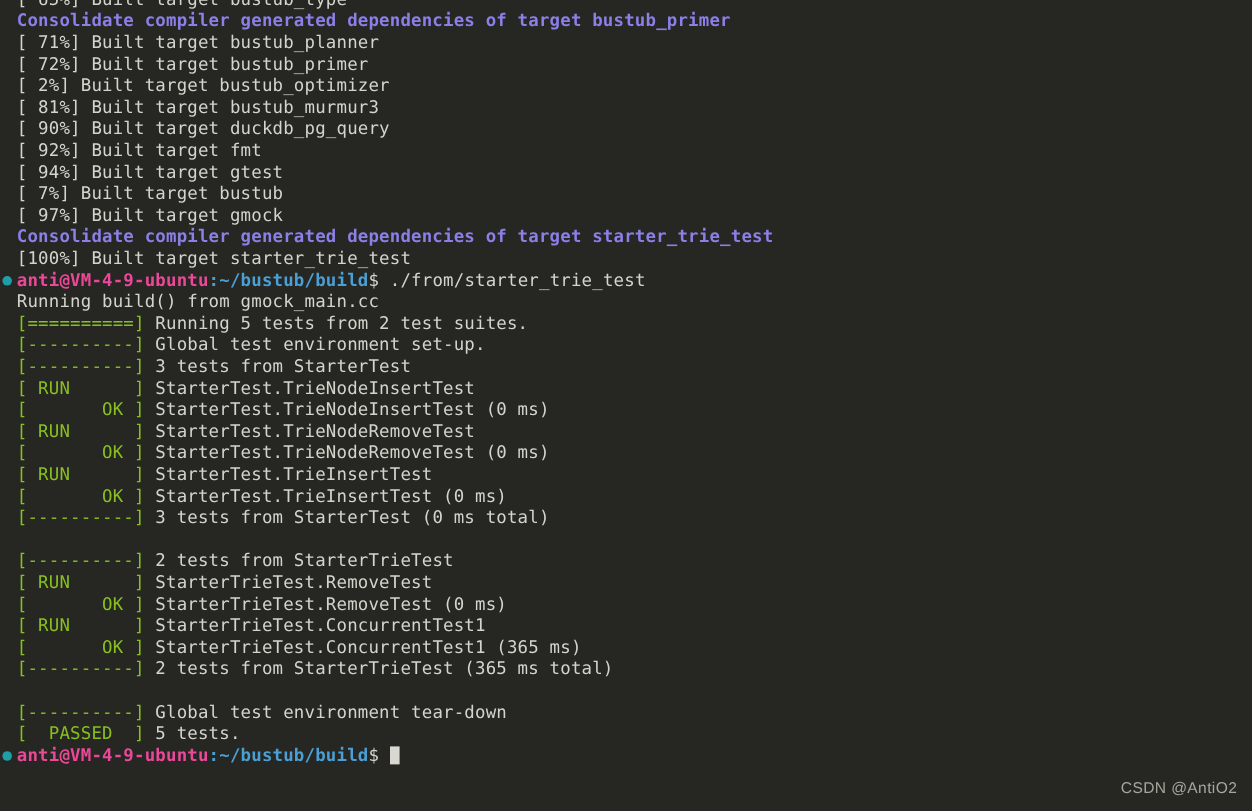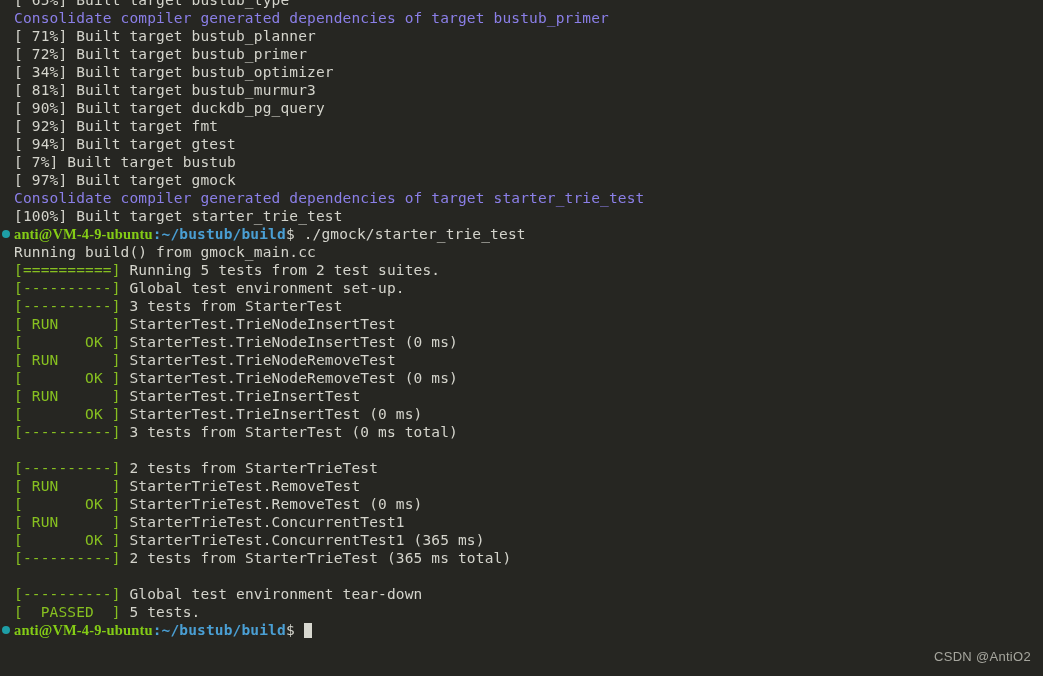--- a/index.html
+++ b/index.html
@@ -37,23 +37,23 @@
     white-space: pre;
     color: #d4d4cc;
     padding-left: 14px;
     position: relative;
   }
 
   .line.blank { color: transparent; }
 
   
   .c-default  { color: #d4d4cc; }
-  .c-purple   { color: #8b7fe8; font-weight: normal; }
+  .c-purple   { color: #8b7fe8; font-weight: bold; }
   .c-green    { color: #87c020; }
-  .c-promptu  { color: #84cc16; font-weight: bold; font-family: Liberation Serif, serif; }
+  .c-promptu  { color: #ec4899; font-weight: bold; }
   .c-promptp  { color: #4a9fd4; font-weight: bold; }
 
   
   .prompt-dot {
     position: absolute;
     left: 2px;
     top: 5px;
     width: 8px;
     height: 8px;
     border-radius: 50%;
@@ -82,30 +82,30 @@
 </style>
 </head>
 <body>
 
 <div id="terminal">
   <div class="screen" id="screen">
       <div class="line"><span class="c-default">[ 65%] Built target bustub_type</span></div>
       <div class="line"><span class="c-purple">Consolidate compiler generated dependencies of target bustub_primer</span></div>
       <div class="line"><span class="c-default">[ 71%] Built target bustub_planner</span></div>
       <div class="line"><span class="c-default">[ 72%] Built target bustub_primer</span></div>
-      <div class="line"><span class="c-default">[ 34%] Built target bustub_optimizer</span></div>
+      <div class="line"><span class="c-default">[ 2%] Built target bustub_optimizer</span></div>
       <div class="line"><span class="c-default">[ 81%] Built target bustub_murmur3</span></div>
       <div class="line"><span class="c-default">[ 90%] Built target duckdb_pg_query</span></div>
       <div class="line"><span class="c-default">[ 92%] Built target fmt</span></div>
       <div class="line"><span class="c-default">[ 94%] Built target gtest</span></div>
       <div class="line"><span class="c-default">[ 7%] Built target bustub</span></div>
       <div class="line"><span class="c-default">[ 97%] Built target gmock</span></div>
       <div class="line"><span class="c-purple">Consolidate compiler generated dependencies of target starter_trie_test</span></div>
       <div class="line"><span class="c-default">[100%] Built target starter_trie_test</span></div>
-      <div class="line"><span class="prompt-dot"></span><span class="c-promptu">anti@VM-4-9-ubuntu</span><span class="c-promptp">:</span><span class="c-promptp">~/bustub/build</span><span class="c-default">$</span><span class="c-default"> ./gmock/starter_trie_test</span></div>
+      <div class="line"><span class="prompt-dot"></span><span class="c-promptu">anti@VM-4-9-ubuntu</span><span class="c-promptp">:</span><span class="c-promptp">~/bustub/build</span><span class="c-default">$</span><span class="c-default"> ./from/starter_trie_test</span></div>
       <div class="line"><span class="c-default">Running build() from gmock_main.cc</span></div>
       <div class="line"><span class="c-green">[==========]</span><span class="c-default"> Running 5 tests from 2 test suites.</span></div>
       <div class="line"><span class="c-green">[----------]</span><span class="c-default"> Global test environment set-up.</span></div>
       <div class="line"><span class="c-green">[----------]</span><span class="c-default"> 3 tests from StarterTest</span></div>
       <div class="line"><span class="c-green">[ RUN      ]</span><span class="c-default"> StarterTest.TrieNodeInsertTest</span></div>
       <div class="line"><span class="c-green">[       OK ]</span><span class="c-default"> StarterTest.TrieNodeInsertTest (0 ms)</span></div>
       <div class="line"><span class="c-green">[ RUN      ]</span><span class="c-default"> StarterTest.TrieNodeRemoveTest</span></div>
       <div class="line"><span class="c-green">[       OK ]</span><span class="c-default"> StarterTest.TrieNodeRemoveTest (0 ms)</span></div>
       <div class="line"><span class="c-green">[ RUN      ]</span><span class="c-default"> StarterTest.TrieInsertTest</span></div>
       <div class="line"><span class="c-green">[       OK ]</span><span class="c-default"> StarterTest.TrieInsertTest (0 ms)</span></div>

